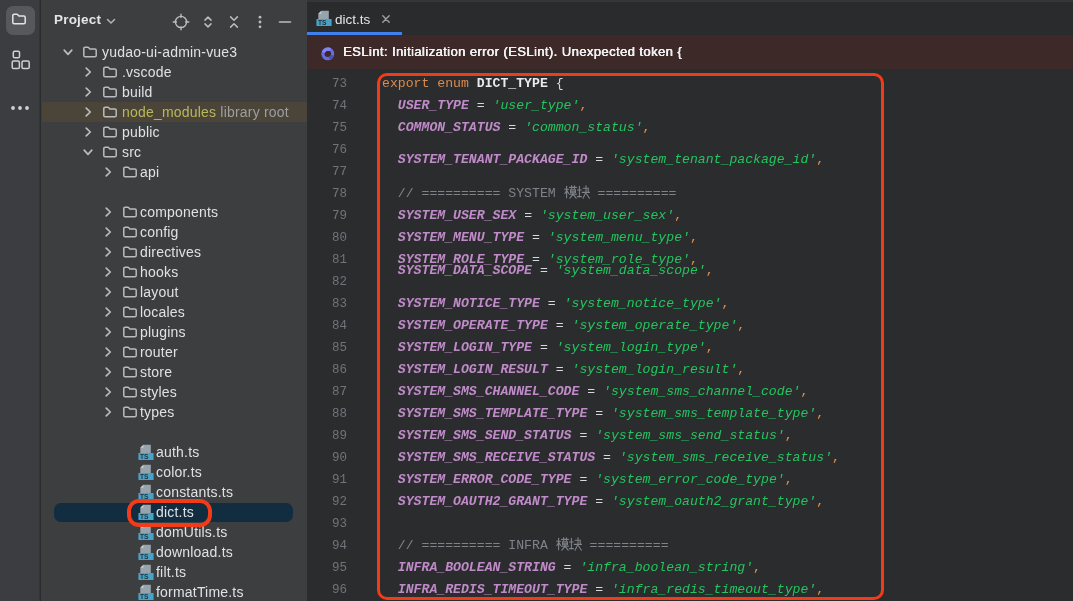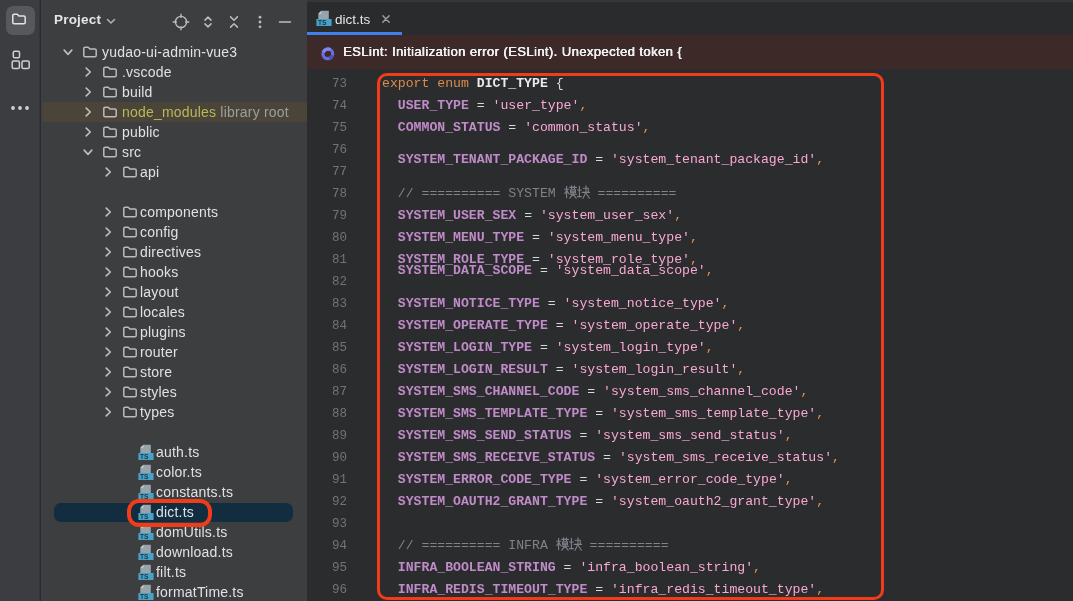--- a/index.html
+++ b/index.html
@@ -11,22 +11,22 @@
 #tabbar { position:absolute; left:0; top:0; width:766px; height:35px; background:#2a2b2d; }
 #banner { position:absolute; left:0; top:35px; width:766px; height:34px; background:#3e2929; }
 .ln { position:absolute; left:0; width:40px; height:22px; line-height:22px; text-align:right;
   color:#6f747b; font-family:"Liberation Mono",monospace; font-size:12.5px; }
 .cl { position:absolute; left:75.0px; height:22px; line-height:22px; white-space:pre;
   font-family:"Liberation Mono",monospace; font-size:13.16px; color:#d6d9dd; }
 .cl svg { vertical-align:-3px; }
 .k { color:#db8b4d; }
 .w { color:#d6d9dd; }
 .n { color:#e8ebee; font-weight:bold; }
-.m { color:#c08bc9; font-weight:bold; }
-.s { color:#f9a8d4; }
+.m { color:#c08bc9; font-style:italic; font-weight:bold; }
+.s { color:#22c55e;font-style:italic; }
 .c { color:#e8924a; }
 .cm { color:#7e838a; }
 </style></head><body>
 
 <div id="strip">
   <div style="position:absolute;left:6px;top:6px;width:29px;height:29px;background:#56585c;border-radius:7px"></div>
   <div style="position:absolute;left:11px;top:11px"><svg width="19" height="19" viewBox="0 0 19 19" style="">
         <path d="M1.8 4.6 C1.8 3.8 2.4 3.2 3.2 3.2 H5.8 C6.2 3.2 6.55 3.35 6.8 3.65 L7.9 4.9 H12.8 C13.6 4.9 14.2 5.5 14.2 6.3 V11.4 C14.2 12.2 13.6 12.8 12.8 12.8 H3.2 C2.4 12.8 1.8 12.2 1.8 11.4 Z" stroke="#e2e4e7" stroke-width="1.5" fill="none" stroke-linejoin="round"></path>
       </svg></div>
   <div style="position:absolute;left:10px;top:50px"><svg width="20" height="22" viewBox="0 0 20 22" style="">

